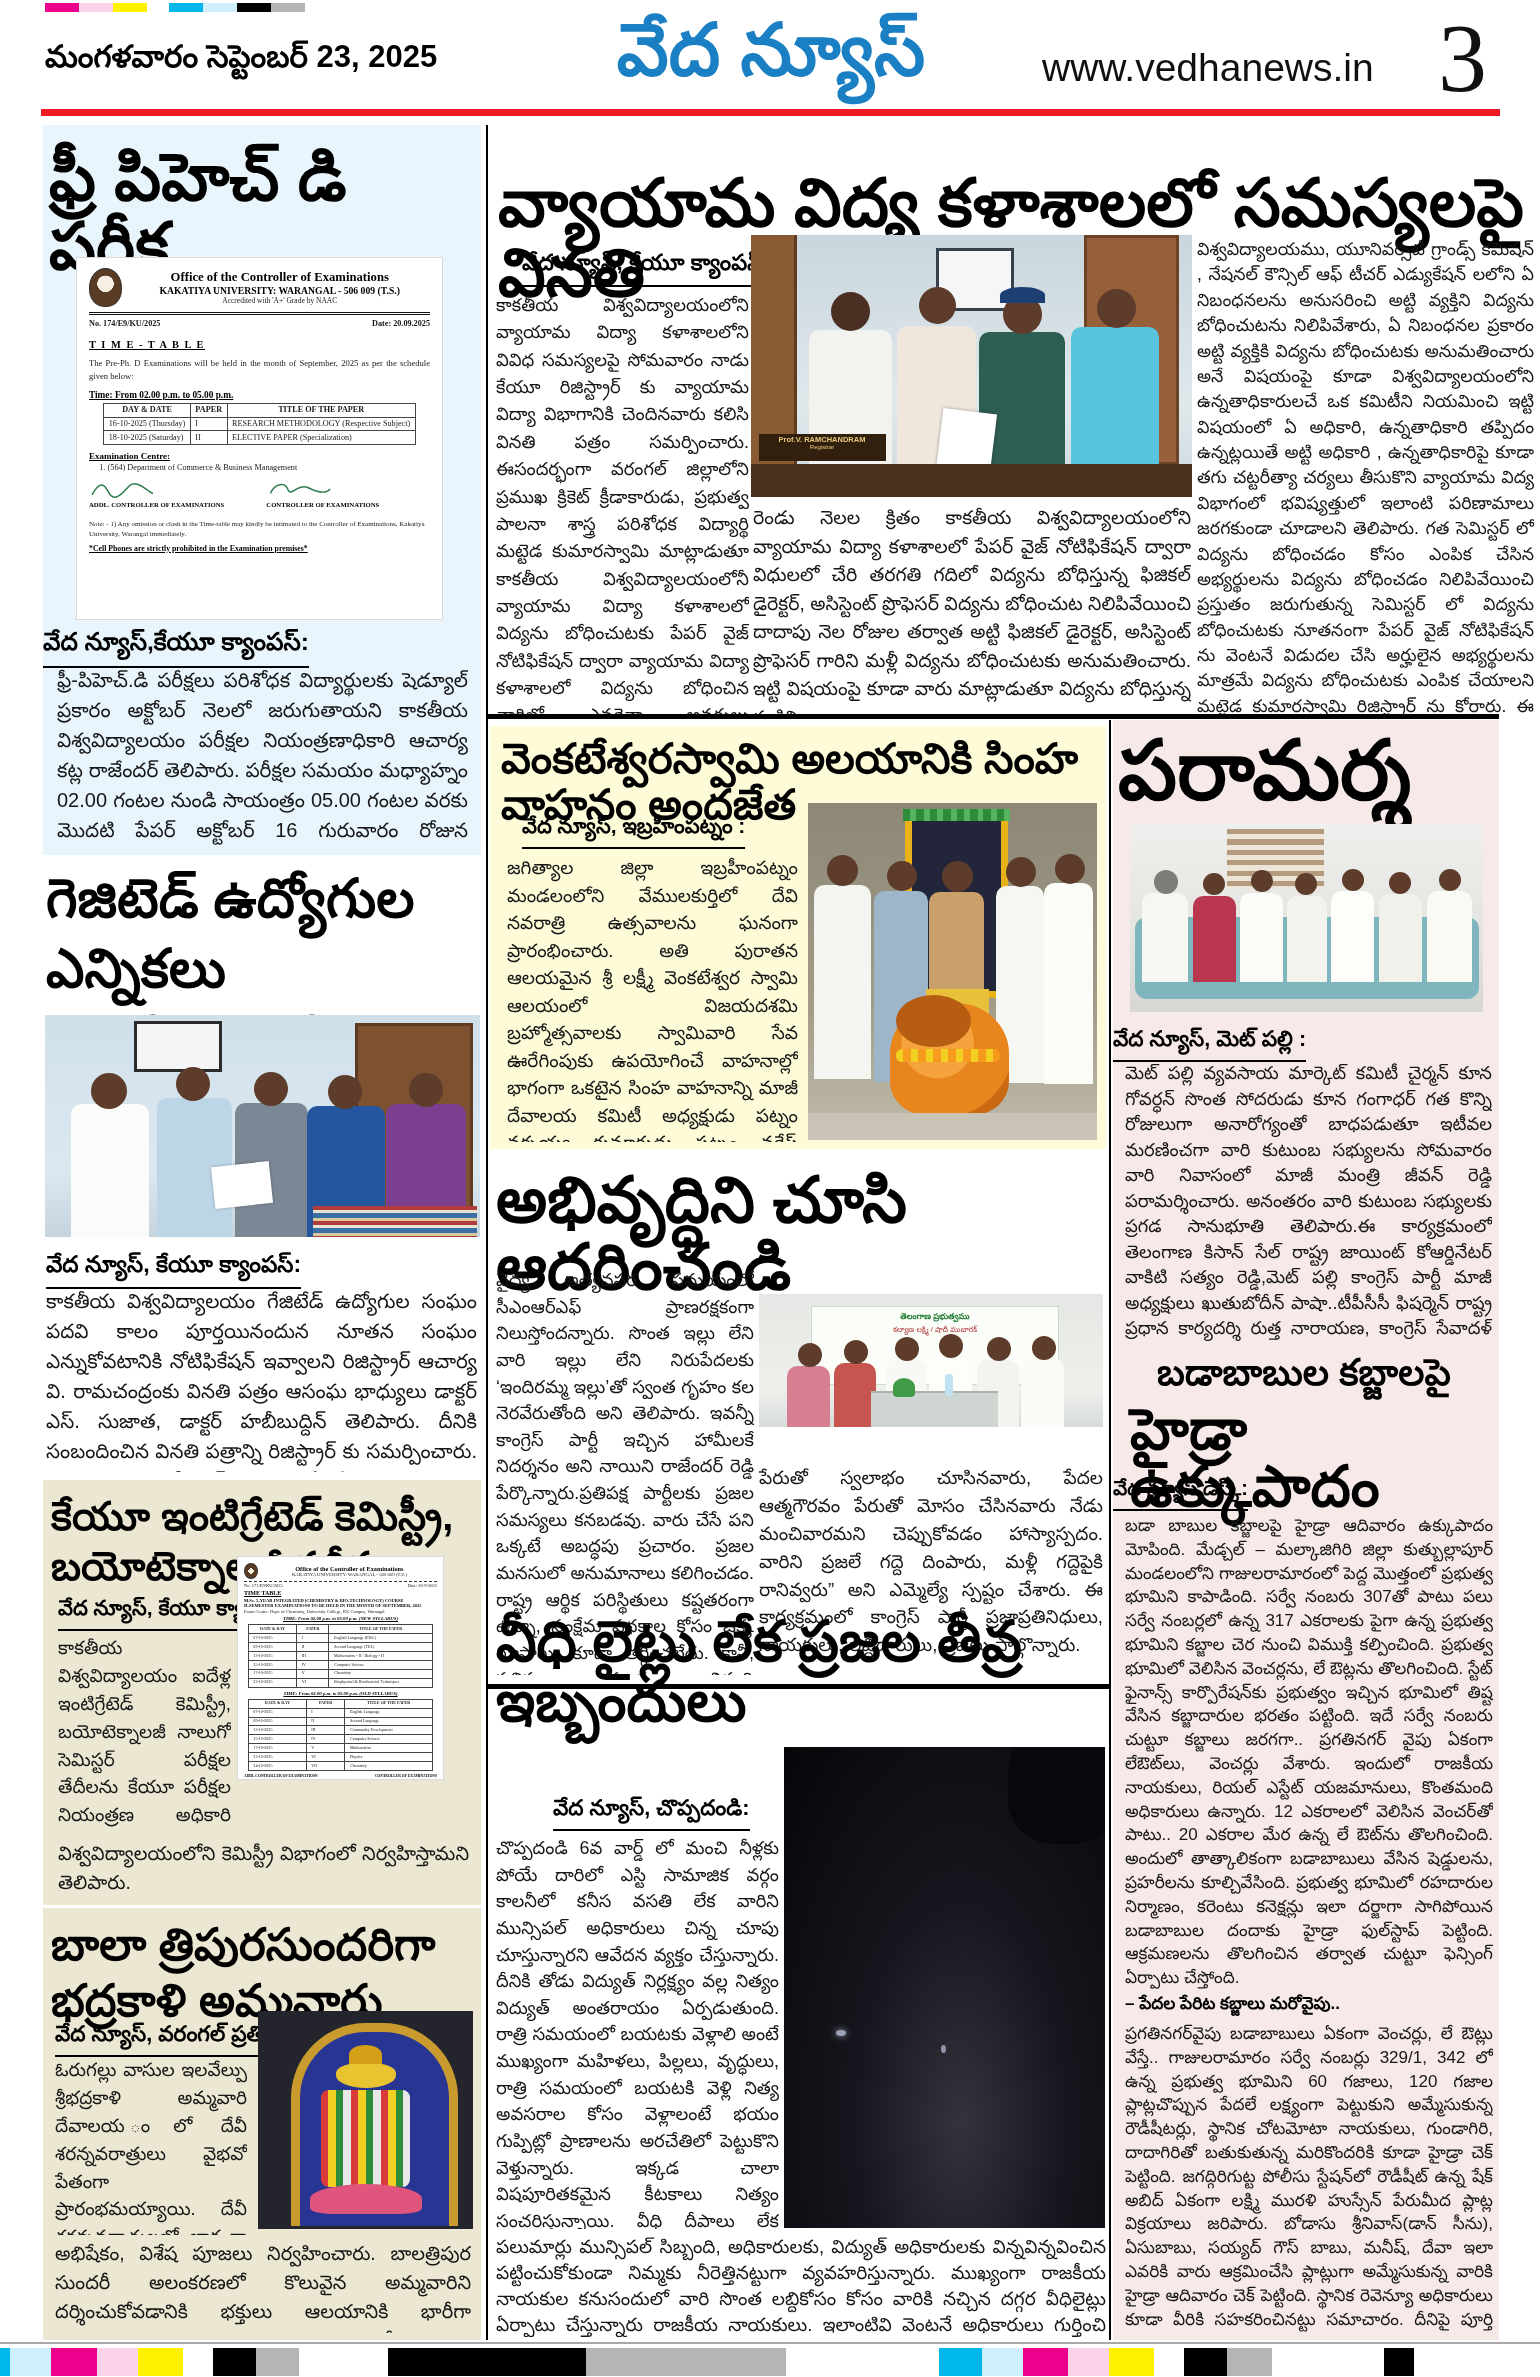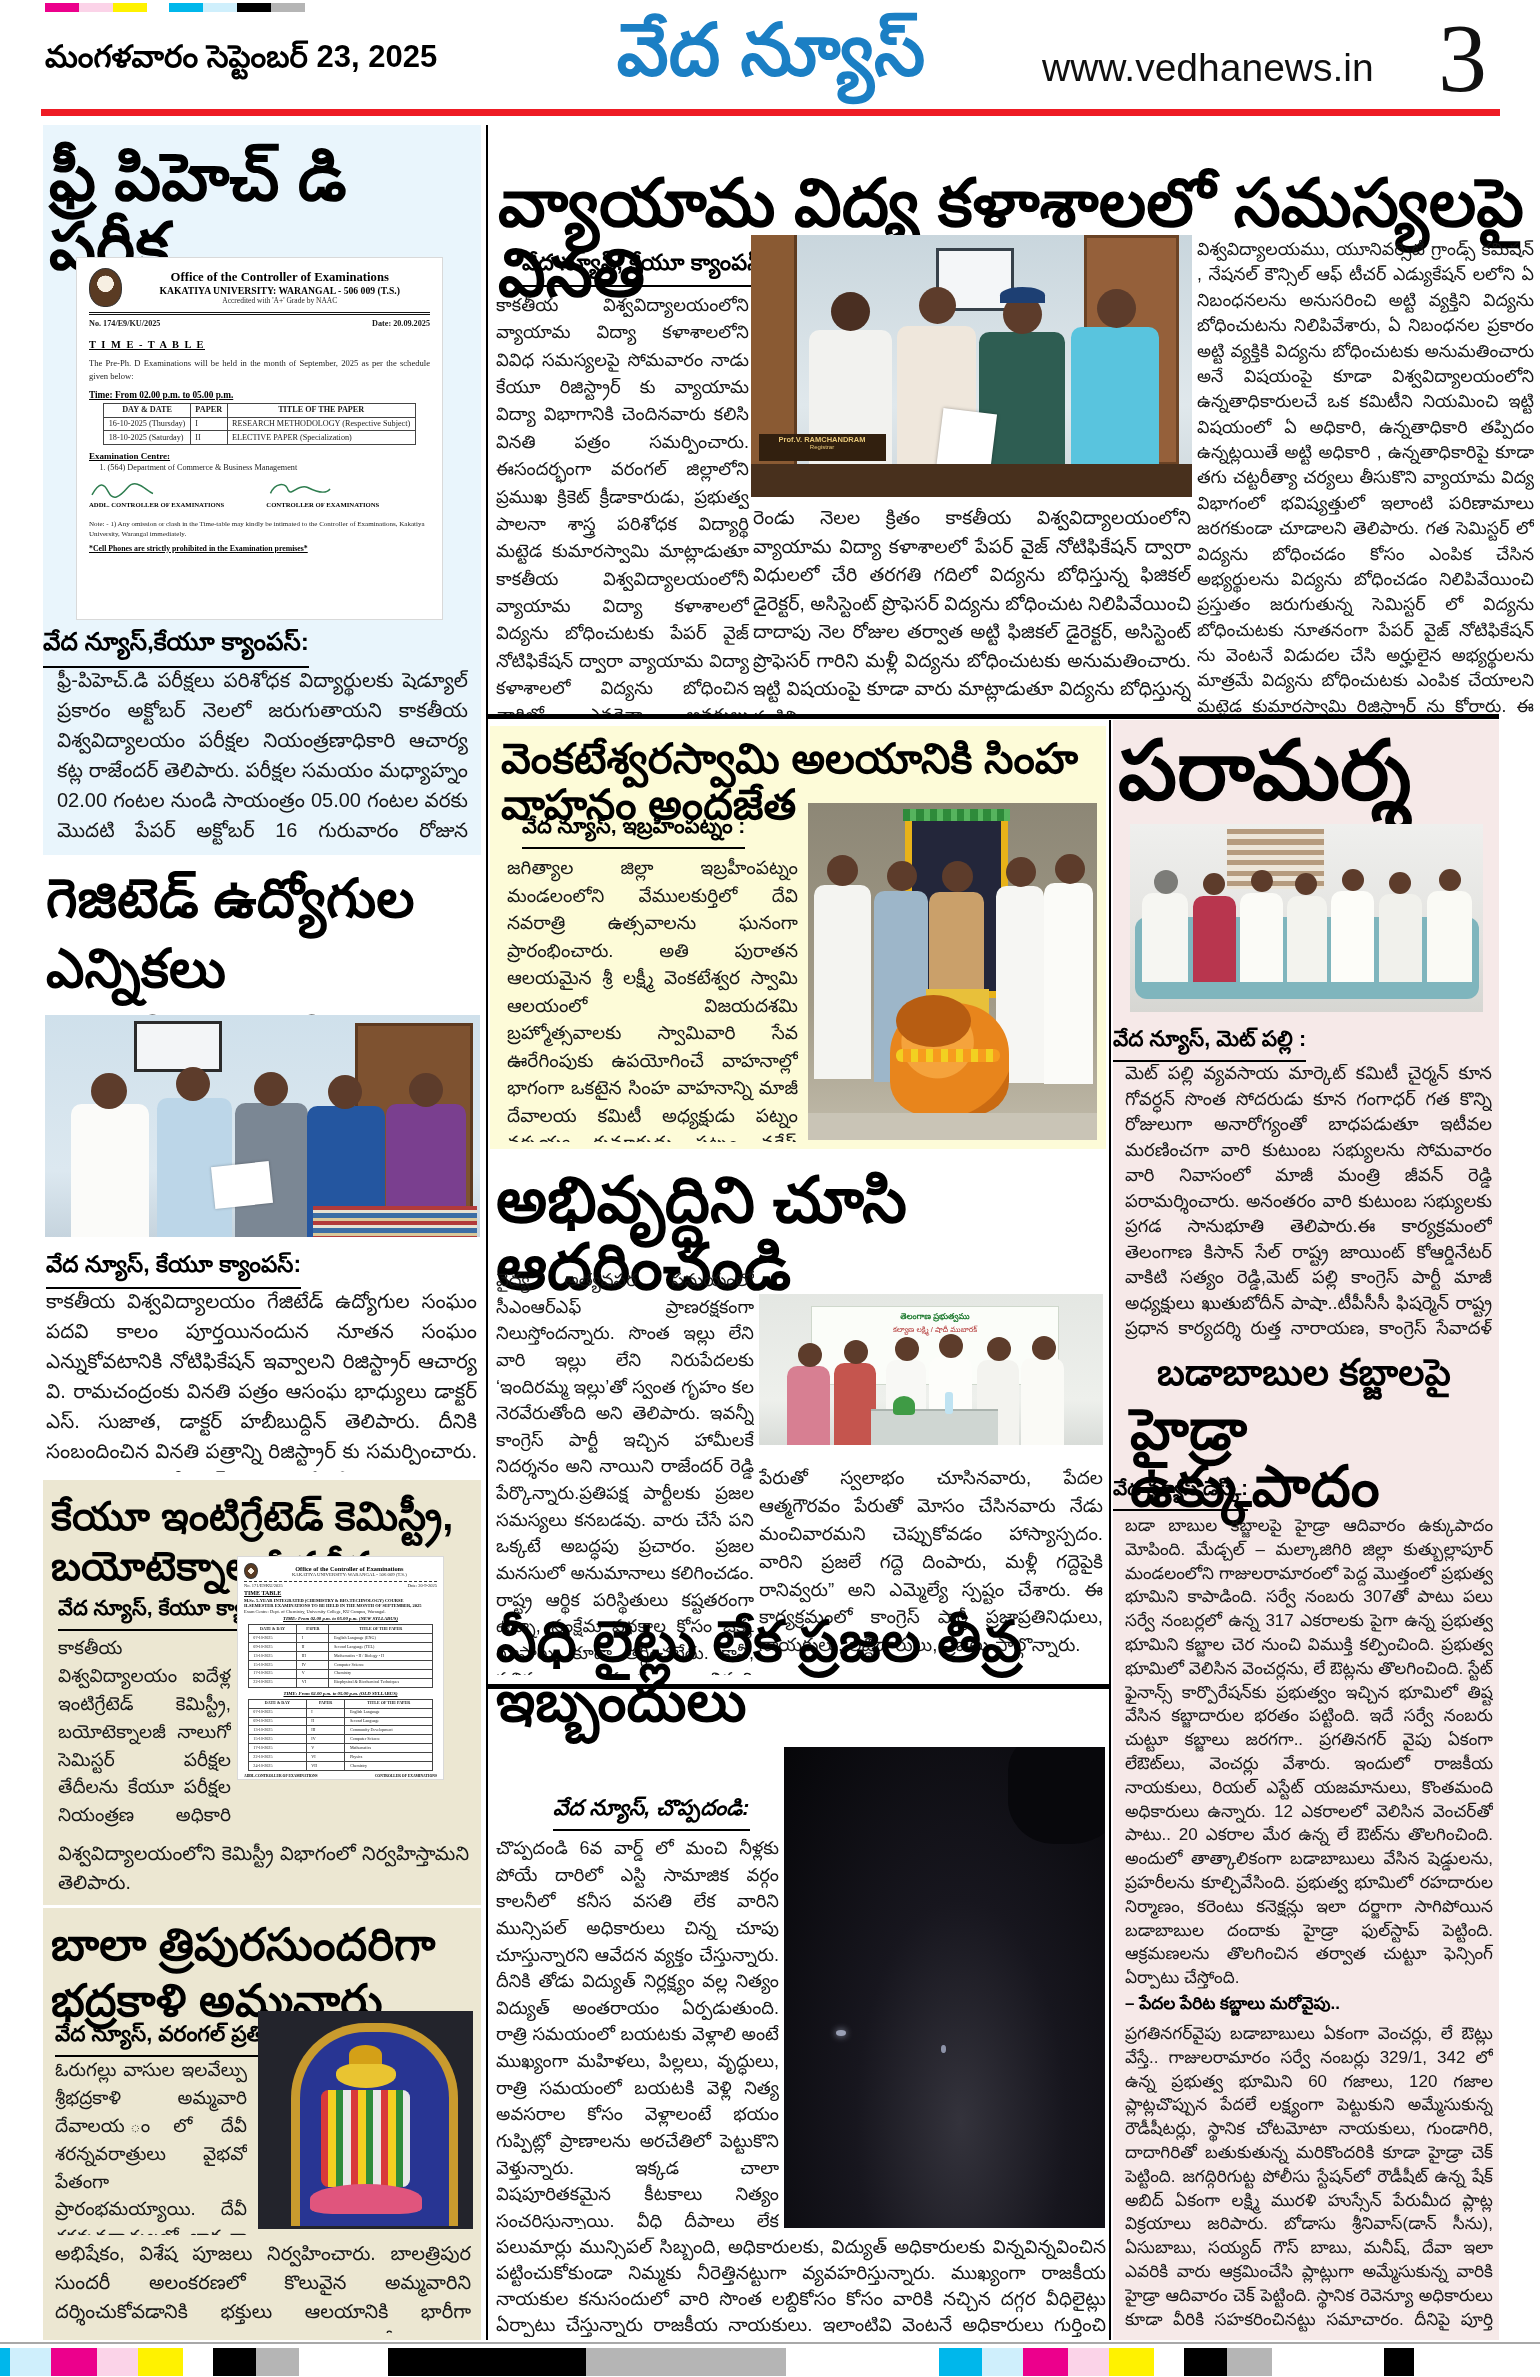--- a/index.html
+++ b/index.html
@@ -296,21 +296,21 @@
     <div class="pr" style="left:236px;top:80px;width:49px;height:201px;background:#fbfbf8;"></div>
       <div class="hd" style="left:247px;top:51px;width:30px;height:30px;"></div>
     <div class="abs" style="left:82px;top:200px;width:119px;height:112px;background:radial-gradient(circle at 40% 35%,#f5a33c 0 35%,#e8851c 36% 75%,#c96a12 76% 100%);border-radius:45% 45% 30% 30%;"></div>
     <div class="abs" style="left:88px;top:192px;width:75px;height:52px;background:#b75d12;border-radius:50%;"></div>
     <div class="abs" style="left:88px;top:246px;width:104px;height:13.4px;background:repeating-linear-gradient(90deg,#f2d021 0 7.5px,#f79b1e 7.5px 15px);border-radius:6px;"></div>
     <div class="abs" style="left:0;bottom:0;width:100%;height:27px;background:#c9c4b6;"></div>
   </div>
 
   <div class="abs hl" style="left:496px;top:1167px;width:610px;font-size:64px;line-height:1.05;">అభివృద్ధిని చూసి ఆదరించండి</div>
   <div class="abs body-text" style="left:496px;top:1267px;width:258px;height:408px;font-size:18px;line-height:1.48;">వైద్య అత్యవసర సమయంలో సీఎంఆర్ఎఫ్ ప్రాణరక్షకంగా నిలుస్తోందన్నారు. సొంత ఇల్లు లేని వారి ఇల్లు లేని నిరుపేదలకు ‘ఇందిరమ్మ ఇల్లు’తో స్వంత గృహం కల నెరవేరుతోంది అని తెలిపారు. ఇవన్నీ కాంగ్రెస్ పార్టీ ఇచ్చిన హామీలకే నిదర్శనం అని నాయిని రాజేందర్ రెడ్డి పేర్కొన్నారు.ప్రతిపక్ష పార్టీలకు ప్రజల సమస్యలు కనబడవు. వారు చేసే పని ఒక్కటే అబద్ధపు ప్రచారం. ప్రజల మనసులో అనుమానాలు కలిగించడం. రాష్ట్ర ఆర్థిక పరిస్థితులు కష్టతరంగా ఉన్నా, సంక్షేమ పథకాల కోసం ఒక్క రూపాయి కూడా తగ్గించలేదు. కానీ, ప్రతిపక్షాలు మాత్రం అభివృద్ధి కార్యక్రమాలను అడ్డుకోవడమే పని చేసుకుంటున్నాయి. 20 ఏళ్ల పాలనలో వరంగల్‌ను వెనుకబాటులోకి నెట్టినవారు నేటి బోధకులు కావడం దురదృష్టకరం. స్వరాష్ట్రం</div>
-  <div class="abs photo" style="left:759px;top:1294px;width:344px;height:151px;background:linear-gradient(180deg,#e4e7e3,#eef0ec 70%,#d8dcd8);">
+  <div class="abs photo" style="left:759px;top:1294px;width:344px;height:133px;background:linear-gradient(180deg,#e4e7e3,#eef0ec 70%,#d8dcd8);">
     <div class="abs" style="left:52px;top:12px;width:246px;height:72px;background:#fbfdf9;border:1.5px solid #cfd8cc;text-align:center;padding-top:4.5px;">
       <div style="font-size:8.2px;color:#1d7a2e;font-weight:bold;">తెలంగాణ ప్రభుత్వము</div>
       <div style="font-size:7.5px;color:#b03030;margin-top:2.2px;">కల్యాణ లక్ష్మి / షాదీ ముబారక్</div>
     </div>
     <div class="pr" style="left:28px;top:72px;width:43px;height:94px;background:#d77f92;"></div>
       <div class="hd" style="left:39px;top:49px;width:24px;height:24px;"></div>
     <div class="pr" style="left:75px;top:69px;width:42px;height:97px;background:#c5554e;"></div>
       <div class="hd" style="left:85px;top:46px;width:24px;height:24px;"></div>
     <div class="pr" style="left:127px;top:66px;width:40px;height:100px;background:#f8f8f5;"></div>
       <div class="hd" style="left:136px;top:43px;width:24px;height:24px;"></div>
@@ -321,21 +321,21 @@
     <div class="pr" style="left:262px;top:64px;width:43px;height:101px;background:#fafaf6;"></div>
       <div class="hd" style="left:273px;top:42px;width:24px;height:24px;"></div>
     <div class="abs" style="left:112px;bottom:0;width:127px;height:34px;background:#cfd6d2;border-top:2.2px solid #aab3ae;"></div>
     <div class="abs" style="left:134px;bottom:30px;width:22.4px;height:19.4px;background:#3f9b45;border-radius:50% 50% 20% 20%;"></div>
     <div class="abs" style="left:186px;bottom:31px;width:7.5px;height:22.4px;background:#bfe3f2;border-radius:3px;"></div>
   </div>
   <div class="abs body-text" style="left:759px;top:1464px;width:344px;height:212px;font-size:18.6px;line-height:1.5;">పేరుతో స్వలాభం చూసినవారు, పేదల ఆత్మగౌరవం పేరుతో మోసం చేసినవారు నేడు మంచివారమని చెప్పుకోవడం హాస్యాస్పదం. వారిని ప్రజలే గద్దె దింపారు, మళ్లీ గద్దెపైకి రానివ్వరు” అని ఎమ్మెల్యే స్పష్టం చేశారు. ఈ కార్యక్రమంలో కాంగ్రెస్ పార్టీ ప్రజాప్రతినిధులు, నాయకులు, లబ్ధిదారులు, ప్రజలు పాల్గొన్నారు.</div>
   <div class="abs hrule" style="left:488px;top:1684px;width:621px;"></div>
 
   <div class="abs hl" style="left:496px;top:1612px;width:610px;font-size:57px;line-height:1.05;">వీధి లైట్లు లేక ప్రజల తీవ్ర ఇబ్బందులు</div>
-  <div class="abs byline" style="left:553px;top:1795px;font-size:21.6px;font-style:italic;"><span class="bl">వేద న్యూస్, చొప్పదండి:</span></div>
+  <div class="abs byline" style="left:553px;top:1795px;font-size:21.6px;"><span class="bl">వేద న్యూస్, చొప్పదండి:</span></div>
   <div class="abs body-text" style="left:496px;top:1835px;width:283px;height:394px;font-size:18px;line-height:1.48;">చొప్పదండి 6వ వార్డ్ లో మంచి నీళ్లకు పోయే దారిలో ఎస్టి సామాజిక వర్గం కాలనీలో కనీస వసతి లేక వారిని మున్సిపల్ అధికారులు చిన్న చూపు చూస్తున్నారని ఆవేదన వ్యక్తం చేస్తున్నారు. దీనికి తోడు విద్యుత్ నిర్లక్ష్యం వల్ల నిత్యం విద్యుత్ అంతరాయం ఏర్పడుతుంది. రాత్రి సమయంలో బయటకు వెళ్లాలి అంటే ముఖ్యంగా మహిళలు, పిల్లలు, వృద్ధులు, రాత్రి సమయంలో బయటకి వెళ్లి నిత్య అవసరాల కోసం వెళ్లాలంటే భయం గుప్పిట్లో ప్రాణాలను అరచేతిలో పెట్టుకొని వెళ్తున్నారు. ఇక్కడ చాలా విషపూరితకమైన కీటకాలు నిత్యం సంచరిస్తున్నాయి. వీధి దీపాలు లేక ప్రాణాలు అరచేతిలో పెట్టుకొని కాలనివాసులు బిక్కు బిక్కుమంటు జీవనం కొనసాగిస్తున్నారు. వెంటనే ఇక్కడి పరిస్థితిలను గుర్తించి వారికి వీధి దీపాలు కల్పించాలని కోరుతున్నారు. సంబంధిత అధికారులను,</div>
   <div class="abs photo" style="left:784px;top:1747px;width:321px;height:481px;background:radial-gradient(ellipse at 55% 78%, #34333c 0%, #17161e 42%, #060609 100%);">
     <div class="abs" style="right:-22.4px;top:-15px;width:119px;height:112px;background:#08080c;border-radius:40% 60% 55% 45%;"></div>
     <div class="abs" style="left:52px;top:283px;width:10.4px;height:6px;background:#9aa0b5;border-radius:50%;box-shadow:0 0 7.5px #9aa0b5;"></div>
     <div class="abs" style="left:157px;top:298px;width:4.5px;height:7.5px;background:#8d93a8;border-radius:50%;"></div>
   </div>
   <div class="abs body-text" style="left:496px;top:2234px;width:610px;height:103px;font-size:18.6px;line-height:1.4;">పలుమార్లు మున్సిపల్ సిబ్బంది, అధికారులకు, విద్యుత్ అధికారులకు విన్నవిన్నవించిన పట్టించుకోకుండా నిమ్మకు నీరెత్తినట్టుగా వ్యవహరిస్తున్నారు. ముఖ్యంగా రాజకీయ నాయకుల కనుసందులో వారి సొంత లబ్దికోసం కోసం వారికి నచ్చిన దగ్గర వీధిలైట్లు ఏర్పాటు చేస్తున్నారు రాజకీయ నాయకులు. ఇలాంటివి వెంటనే అధికారులు గుర్తించి ఇబ్బందులు ఎదుర్కొంటున్న స్థలాల్లో హైమాస్ లైట్లు ఏర్పాటు చేయాలని స్థానిక 6వర్డ్ ప్రజలు కోరుతున్నారు.</div>
 
   <section class="abs" style="left:1113px;top:720px;width:386px;height:1620px;background:#f6e9e8;"></section>
   <div class="abs hl center" style="left:1118px;top:727px;width:379px;font-size:83px;line-height:1.05;">పరామర్శ</div>

